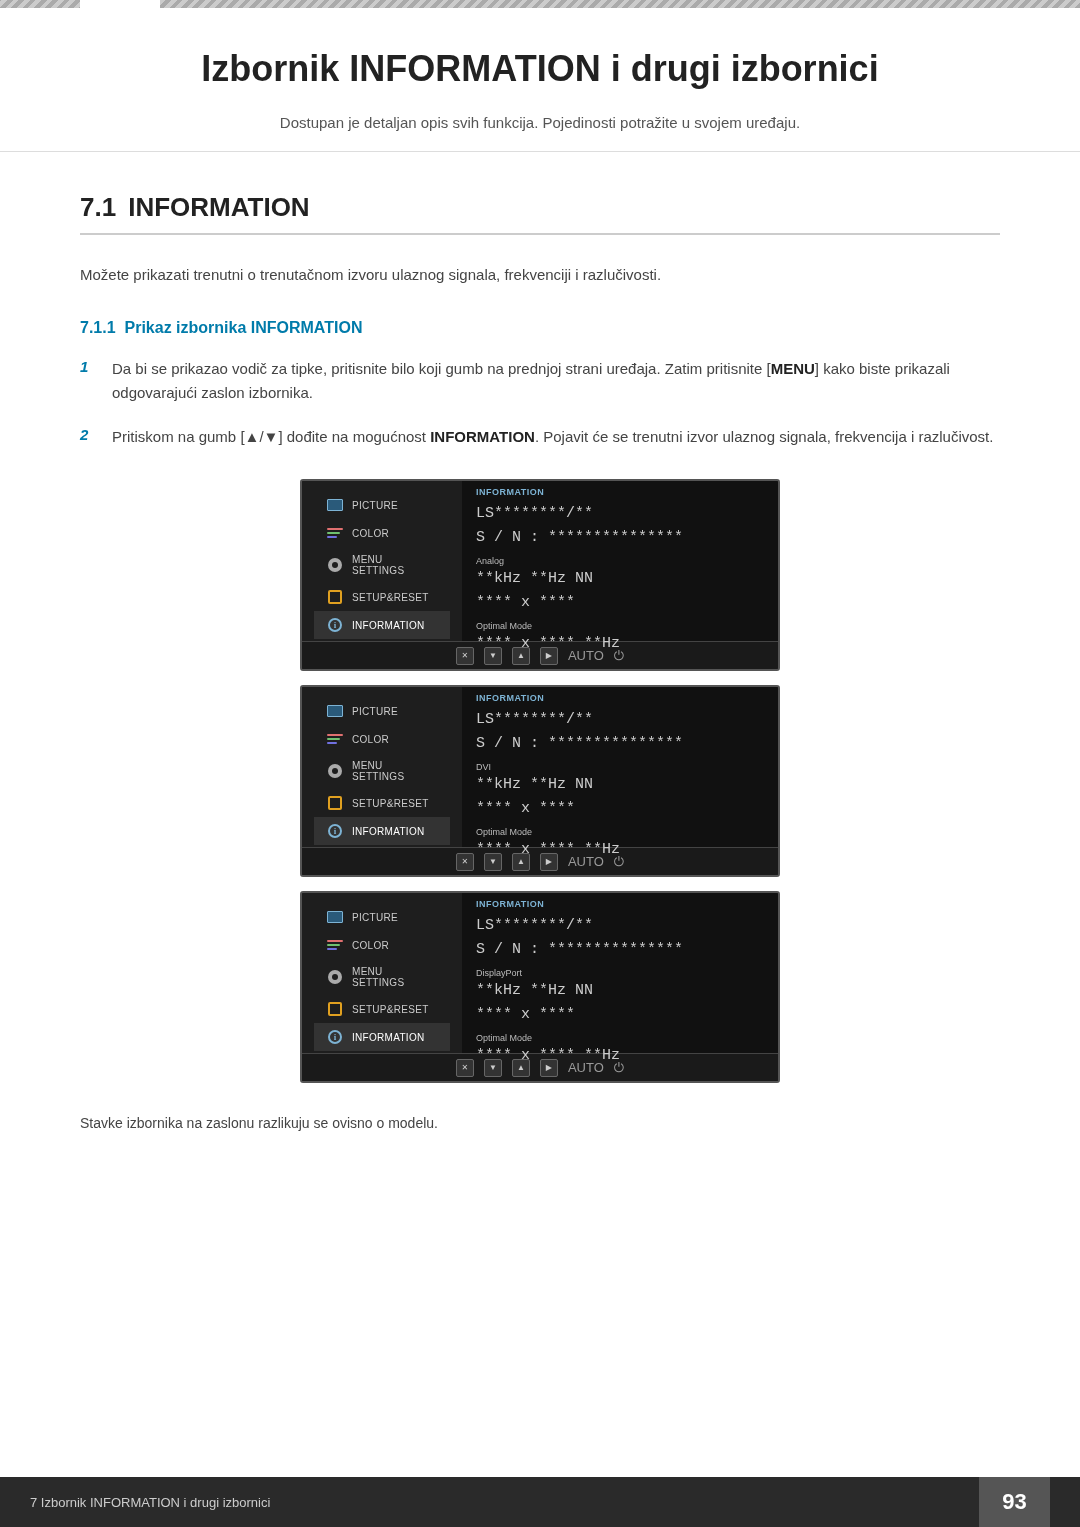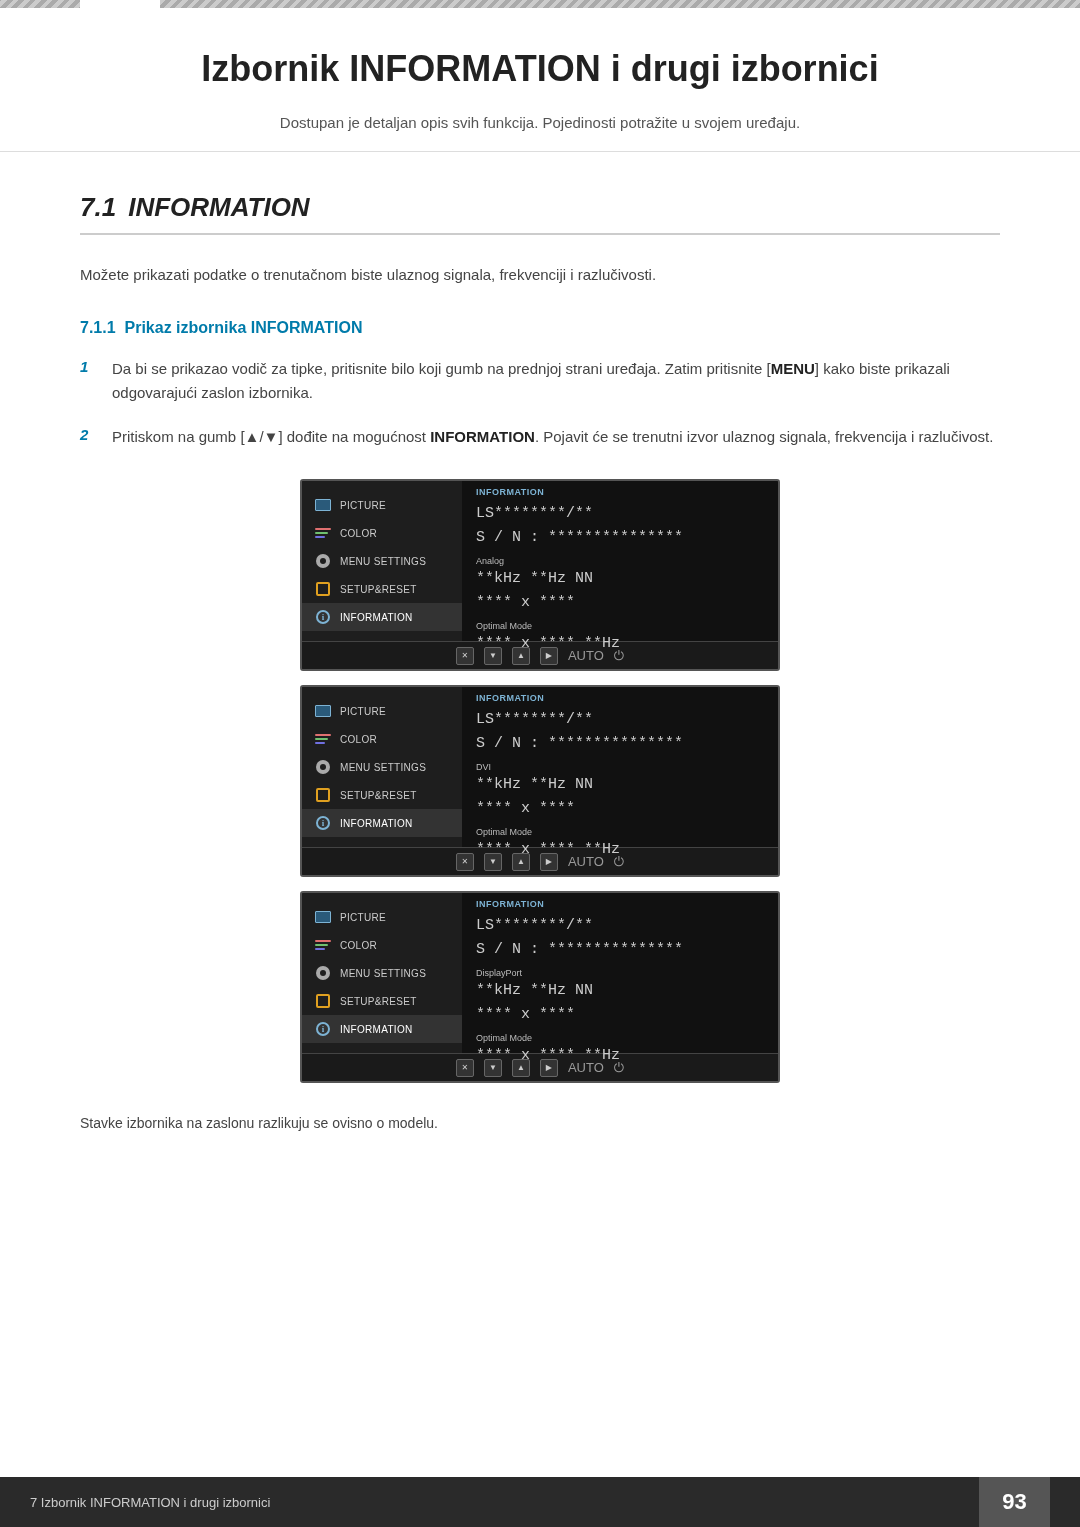--- a/index.html
+++ b/index.html
@@ -58,21 +58,20 @@
     .section-title {
       font-size: 26px;
       font-weight: bold;
       color: #222;
       margin-bottom: 28px;
       padding-bottom: 10px;
       border-bottom: 2px solid #ccc;
       display: flex;
       align-items: center;
       gap: 12px;
-      font-style: italic;
     }
     .section-number {
       font-size: 26px;
       font-weight: bold;
       color: #222;
     }
 
     .intro-text {
       font-size: 15px;
       color: #444;
@@ -135,21 +134,21 @@
     }
     .monitor-inner {
       display: flex;
       height: 160px;
     }
 
     
     .menu-panel {
       width: 160px;
       background: #1e1e1e;
-      padding: 10px 0;
+      padding: 10px 12px;
       display: flex;
       flex-direction: column;
       gap: 0;
     }
     .menu-item {
       display: flex;
       align-items: center;
       gap: 8px;
       padding: 7px 12px;
       cursor: pointer;
@@ -358,21 +357,21 @@
   <p>Dostupan je detaljan opis svih funkcija. Pojedinosti potražite u svojem uređaju.</p>
 </div>
 
 <div class="content">
 
   <div class="section-title">
     <span class="section-number">7.1</span>
     <span>INFORMATION</span>
   </div>
 
-  <p class="intro-text">Možete prikazati podatke o trenutačnom biste ulaznog signala, frekvenciji i razlučivosti.</p>
+  <p class="intro-text">Možete prikazati trenutni o trenutačnom izvoru ulaznog signala, frekvenciji i razlučivosti.</p>
 
   <div class="subsection-title">
     <span class="subsection-number">7.1.1</span>
     &nbsp;<span>Prikaz izbornika INFORMATION</span>
   </div>
 
   <div class="step">
     <span class="step-number">1</span>
     <p class="step-text">
       Da bi se prikazao vodič za tipke, pritisnite bilo koji gumb na prednjoj strani uređaja. Zatim pritisnite

